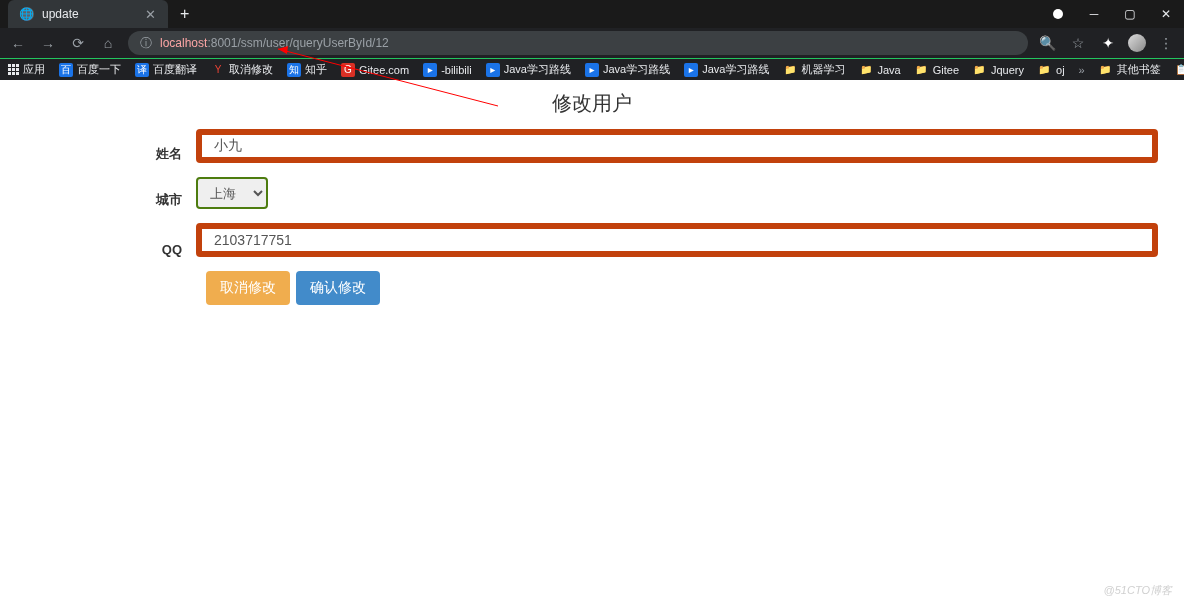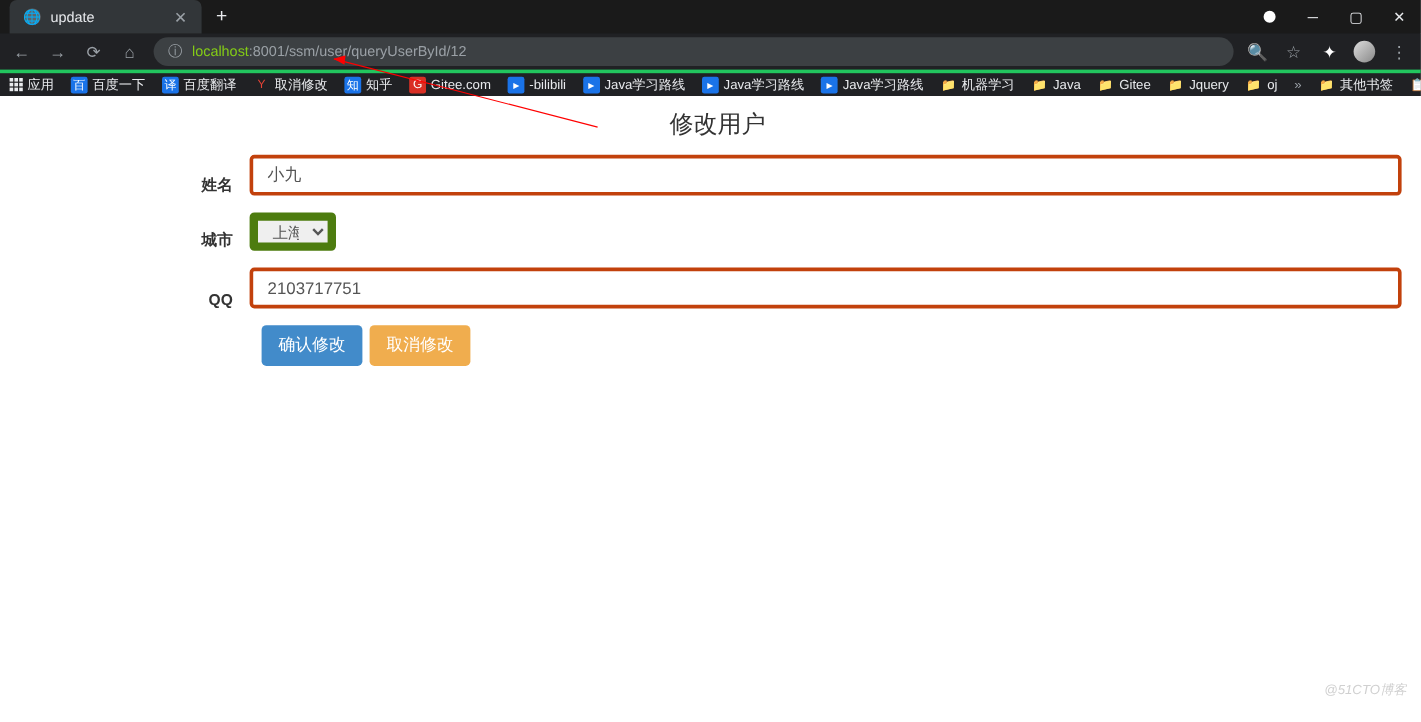--- a/index.html
+++ b/index.html
@@ -12,53 +12,53 @@
     .tab-favicon { width: 14px; height: 14px; border-radius: 50%; background: #5f6368; display: flex; align-items: center; justify-content: center; }
     .tab-close { margin-left: auto; font-size: 13px; color: #9aa0a6; }
     .new-tab-btn { color: #e8eaed; font-size: 16px; padding: 0 12px; cursor: pointer; }
     .window-controls { margin-left: auto; display: flex; gap: 0; }
     .win-ctrl { width: 36px; height: 28px; display: flex; align-items: center; justify-content: center; color: #e8eaed; font-size: 12px; }
     .win-circle { width: 10px; height: 10px; border-radius: 50%; background: #fff; }
     
     .nav-bar { display: flex; align-items: center; height: 30px; padding: 0 8px; gap: 10px; background: #202124; }
     .nav-icon { color: #9aa0a6; font-size: 14px; cursor: pointer; display: flex; align-items: center; justify-content: center; width: 20px; }
     .address-bar { flex: 1; background: #3c4043; border-radius: 14px; height: 24px; display: flex; align-items: center; padding: 0 12px; gap: 8px; font-size: 12px; color: #9aa0a6; }
-    .address-host { color: #84cc16; }
+    .address-host { color: #fca5a5; }
     .address-path { color: #9aa0a6; }
     .avatar { width: 18px; height: 18px; border-radius: 50%; background: linear-gradient(135deg, #ddd, #888); }
     
-    .bookmarks-bar { display: flex; align-items: center; height: 22px; padding: 0 8px; gap: 14px; background: #202124; font-size: 11px; border-top: 3px solid #22c55e; }
+    .bookmarks-bar { display: flex; align-items: center; height: 22px; padding: 0 8px; gap: 14px; background: #202124; font-size: 11px; border-top: 1px solid #22c55e; }
     .bookmark { display: flex; align-items: center; gap: 4px; color: #e8eaed; cursor: pointer; white-space: nowrap; }
     .bm-icon { width: 14px; height: 14px; display: flex; align-items: center; justify-content: center; border-radius: 2px; font-size: 10px; }
     .bm-folder { color: #ffd04c; }
     .bm-blue { background: #1a73e8; color: #fff; }
     .bm-red { color: #ea4335; }
     .bm-redbg { background: #d93025; color: #fff; }
     .bookmarks-right { margin-left: auto; display: flex; gap: 14px; align-items: center; }
     .apps-icon { display: grid; grid-template-columns: repeat(3, 3px); grid-template-rows: repeat(3, 3px); gap: 1px; }
     .apps-icon span { background: #e8eaed; width: 3px; height: 3px; }
     
     
     .arrow-annotation { position: absolute; top: 46px; left: 278px; pointer-events: none; z-index: 100; }
     
     
-    .page-content { padding: 10px 12px; margin-left: 12px; }
+    .page-content { padding: 10px 12px; }
     .page-title { text-align: center; font-size: 20px; font-weight: normal; margin-bottom: 12px; color: #333; }
     .form-row { display: flex; align-items: flex-end; margin-bottom: 14px; padding: 0 4px; }
     .form-label { width: 180px; text-align: right; font-weight: bold; padding-right: 14px; font-size: 13px; color: #333; }
-    .form-control { flex: 1; height: 34px; border: 3px solid #c2410c; border-radius: 4px; padding: 0 12px; font-size: 14px; color: #555; max-width: 962px; }
+    .form-control { flex: 1; height: 34px; border: 6px solid #c2410c; border-radius: 4px; padding: 0 12px; font-size: 14px; color: #555; max-width: 962px; }
     .radio-group { display: flex; align-items: center; gap: 6px; font-size: 14px; color: #333; }
     .radio-group input[type="radio"] { accent-color: #1a73e8; width: 13px; height: 13px; }
-    .select-control { width: 72px; height: 32px; border: 7px solid #4d7c0f; border-radius: 4px; padding: 0 8px; font-size: 13px; color: #555; }
+    .select-control { width: 72px; height: 32px; border: 2px solid #4d7c0f; border-radius: 4px; padding: 0 8px; font-size: 13px; color: #555; }
     .btn-row { display: flex; gap: 6px; padding-left: 194px; }
     .btn { height: 34px; padding: 0 14px; border: none; border-radius: 4px; color: #fff; font-size: 14px; cursor: pointer; }
     .btn-primary { background: #428bca; }
     .btn-warning { background: #f0ad4e; }
     
-    .watermark { position: absolute; bottom: 20px; right: 12px; color: #d0d0d0; font-size: 11px; font-style: italic; }
+    .watermark { position: absolute; bottom: 4px; right: 12px; color: #d0d0d0; font-size: 11px; font-style: italic; }
   </style>
 </head>
 <body>
 
 <div class="browser-chrome">
   <div class="tab-bar">
     <div class="tab">
       <span class="tab-favicon">🌐</span>
       <span>update</span>
       <span class="tab-close">✕</span>
@@ -200,18 +200,18 @@
     </select>
   </div>
 
   <div class="form-row">
     <label class="form-label">QQ</label>
     <input class="form-control" value="2103717751" style="">
   </div>
 
 
   <div class="btn-row">
+    <button class="btn btn-warning">取消修改</button>
     <button class="btn btn-primary">确认修改</button>
-    <button class="btn btn-warning">取消修改</button>
   </div>
 </div>
 
 <div class="watermark">@51CTO博客</div>
 
 </body></html>

